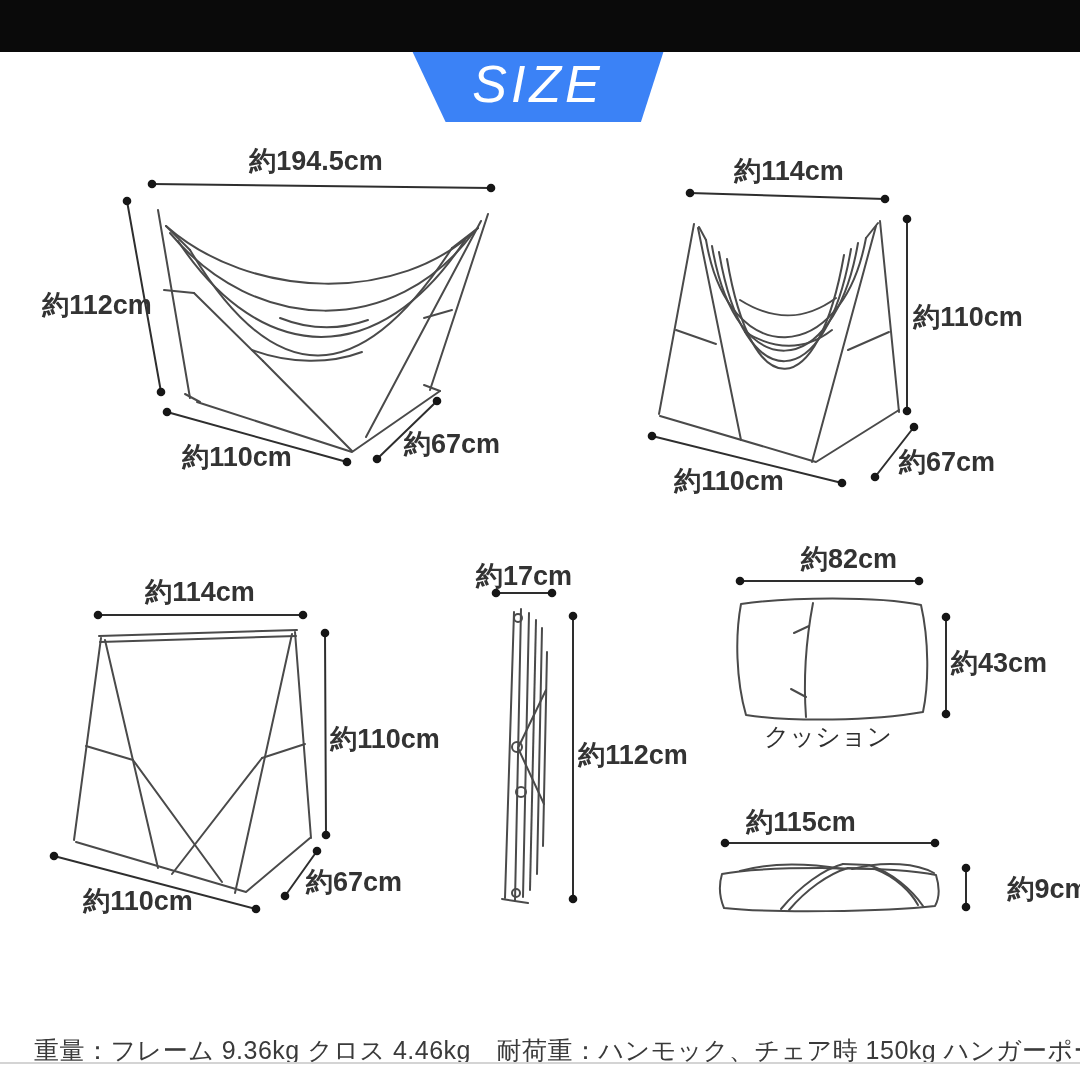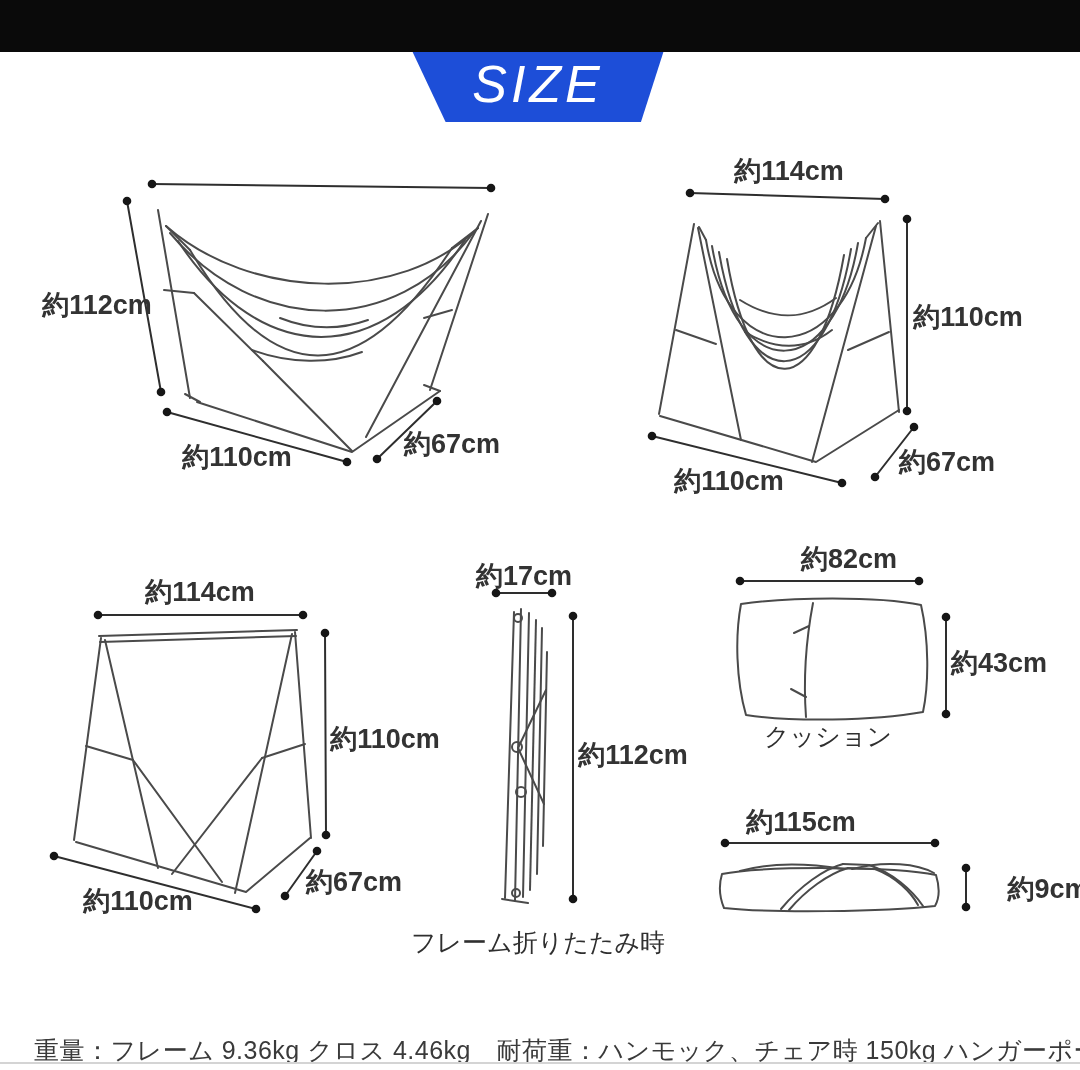--- a/index.html
+++ b/index.html
@@ -2,21 +2,21 @@
 <html><head>
 <meta charset="utf-8">
 <style>
   html,body{margin:0;padding:0;}
   #page{
     position:relative;width:1080px;height:1070px;background:#ffffff;overflow:hidden;
     font-family:"Liberation Sans","DejaVu Sans",sans-serif;
   }
   .topbar{position:absolute;left:0;top:0;width:1080px;height:52px;background:#0a0a0a;}
   .banner{
-    position:absolute;left:406px;top:52px;width:264px;height:70px;background:#1d4ed8;
+    position:absolute;left:406px;top:52px;width:264px;height:70px;background:#3b82f6;
     clip-path:polygon(2.5% 0, 97.5% 0, 89% 100%, 15% 100%);
     display:flex;align-items:center;justify-content:center;
   }
   .banner .title{
     color:#ffffff;font-size:52px;font-style:italic;font-weight:500;letter-spacing:4px;
     transform:translateY(-3px);
   }
   svg{position:absolute;left:0;top:0;}
   .lbl{
     position:absolute;transform:translate(-50%,-50%);white-space:nowrap;
@@ -187,37 +187,37 @@
         <circle cx="919" cy="581" r="4.3"></circle>
       <circle cx="946" cy="617" r="4.3"></circle>
         <circle cx="946" cy="714" r="4.3"></circle>
       <circle cx="725" cy="843" r="4.3"></circle>
         <circle cx="935" cy="843" r="4.3"></circle>
       <circle cx="966" cy="868" r="4.3"></circle>
         <circle cx="966" cy="907" r="4.3"></circle>
     </g>
   </svg>
 
+  <span class="lbl" style="left:316px;top:161px">約194.5cm</span>
   <span class="lbl" style="left:97px;top:305px">約112cm</span>
   <span class="lbl" style="left:237px;top:457px">約110cm</span>
   <span class="lbl" style="left:452px;top:444px">約67cm</span>
 
   <span class="lbl" style="left:789px;top:171px">約114cm</span>
   <span class="lbl" style="left:968px;top:317px">約110cm</span>
   <span class="lbl" style="left:729px;top:481px">約110cm</span>
   <span class="lbl" style="left:947px;top:462px">約67cm</span>
 
   <span class="lbl" style="left:200px;top:592px">約114cm</span>
   <span class="lbl" style="left:385px;top:739px">約110cm</span>
   <span class="lbl" style="left:138px;top:901px">約110cm</span>
   <span class="lbl" style="left:354px;top:882px">約67cm</span>
 
   <span class="lbl" style="left:524px;top:576px">約17cm</span>
   <span class="lbl" style="left:633px;top:755px">約112cm</span>
-  <span class="cap" style="left:538px;top:942px">フレーム折りたたみ時</span>
 
   <span class="lbl" style="left:849px;top:559px">約82cm</span>
   <span class="lbl" style="left:999px;top:663px">約43cm</span>
   <span class="cap" style="left:828px;top:736px">クッション</span>
 
   <span class="lbl" style="left:801px;top:822px">約115cm</span>
   <span class="lbl" style="left:1048px;top:889px">約9cm</span>
 
   <div class="footer">重量：フレーム 9.36kg クロス 4.46kg　耐荷重：ハンモック、チェア時 150kg ハンガーポール時 30kg</div>
   <div class="baseline"></div>

